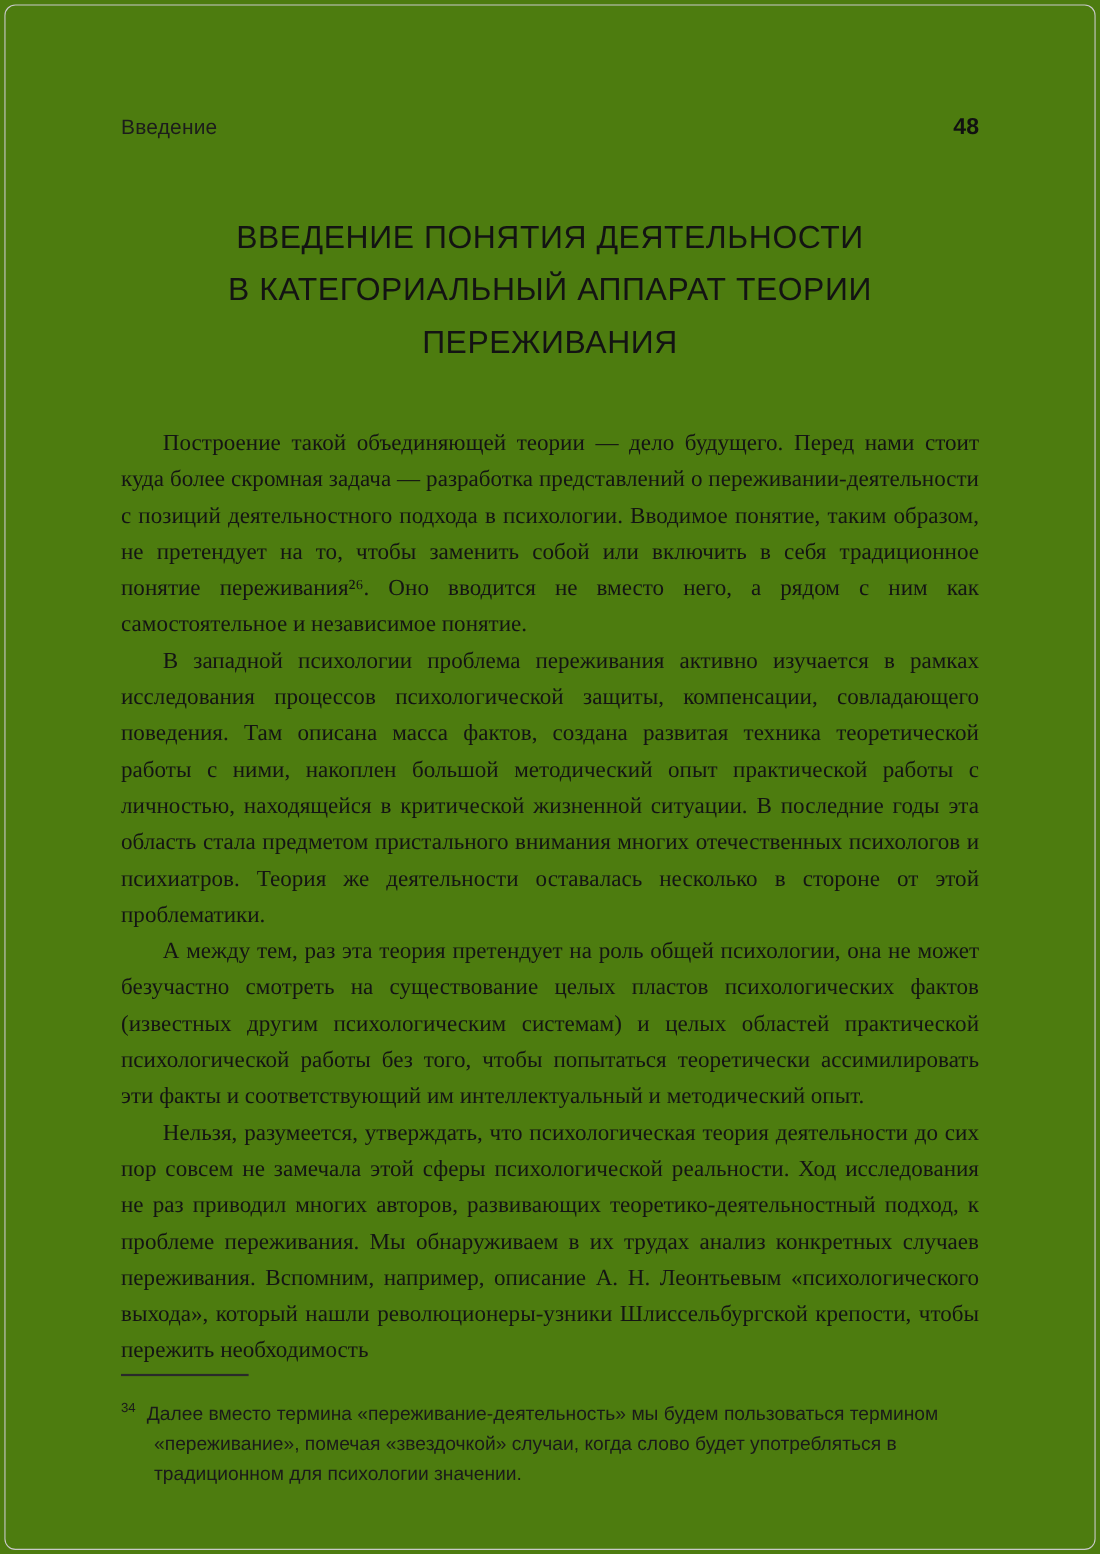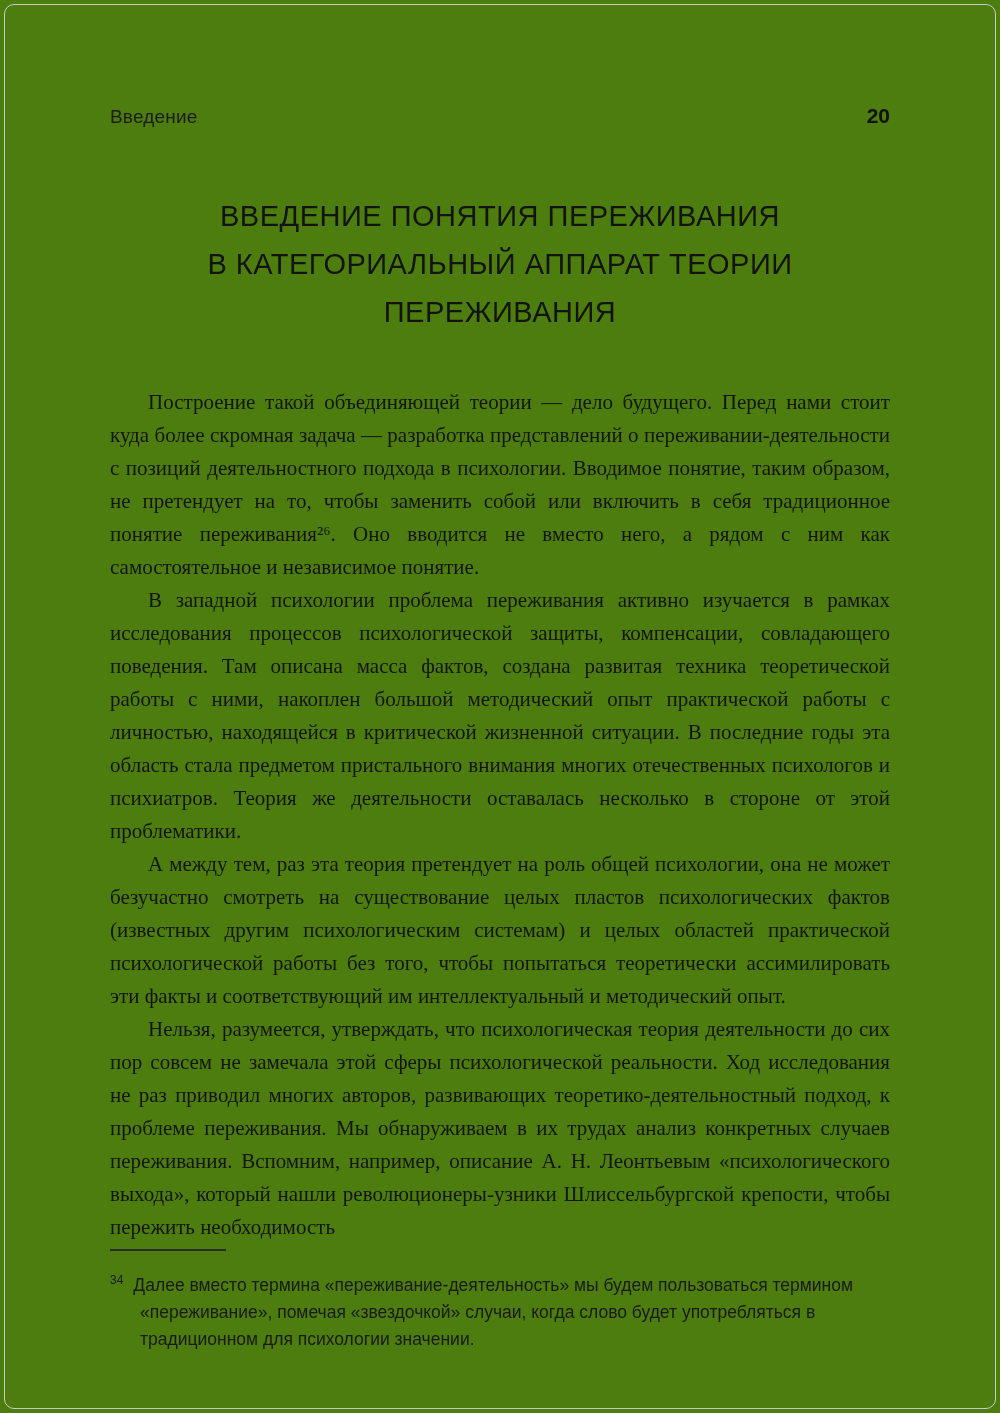--- a/index.html
+++ b/index.html
@@ -98,25 +98,25 @@
 </head>
 <body>
 
 <div class="page">
   <div class="page-frame"></div>
 
   <div class="content">
 
     <div class="running-head">
       <span class="running-title">Введение</span>
-      <span class="page-number">20</span>
+      <span class="page-number">48</span>
     </div>
 
     <h1 class="chapter-title">
-      <div>ВВЕДЕНИЕ ПОНЯТИЯ ПЕРЕЖИВАНИЯ</div>
+      <div>ВВЕДЕНИЕ ПОНЯТИЯ ДЕЯТЕЛЬНОСТИ</div>
       <div>В КАТЕГОРИАЛЬНЫЙ АППАРАТ ТЕОРИИ</div>
       <div>ПЕРЕЖИВАНИЯ</div>
     </h1>
 
     <div class="body-text">
       <p>Построение такой объединяющей теории — дело будущего. Перед нами стоит куда более скромная задача — разработка представлений о переживании-деятельности с позиций деятельностного подхода в психологии. Вводимое понятие, таким образом, не претендует на то, чтобы заменить собой или включить в себя традиционное понятие переживания²⁶. Оно вводится не вместо него, а рядом с ним как самостоятельное и независимое понятие.</p>
       <p>В западной психологии проблема переживания активно изучается в рамках исследования процессов психологической защиты, компенсации, совладающего поведения. Там описана масса фактов, создана развитая техника теоретической работы с ними, накоплен большой методический опыт практической работы с личностью, находящейся в критической жизненной ситуации. В последние годы эта область стала предметом пристального внимания многих отечественных психологов и психиатров. Теория же деятельности оставалась несколько в стороне от этой проблематики.</p>
       <p>А между тем, раз эта теория претендует на роль общей психологии, она не может безучастно смотреть на существование целых пластов психологических фактов (известных другим психологическим системам) и целых областей практической психологической работы без того, чтобы попытаться теоретически ассимилировать эти факты и соответствующий им интеллектуальный и методический опыт.</p>
       <p>Нельзя, разумеется, утверждать, что психологическая теория деятельности до сих пор совсем не замечала этой сферы психологической реальности. Ход исследования не раз приводил многих авторов, развивающих теоретико-деятельностный подход, к проблеме переживания. Мы обнаруживаем в их трудах анализ конкретных случаев переживания. Вспомним, например, описание А. Н. Леонтьевым «психологического выхода», который нашли революционеры-узники Шлиссельбургской крепости, чтобы пережить необходимость</p>
     </div>

